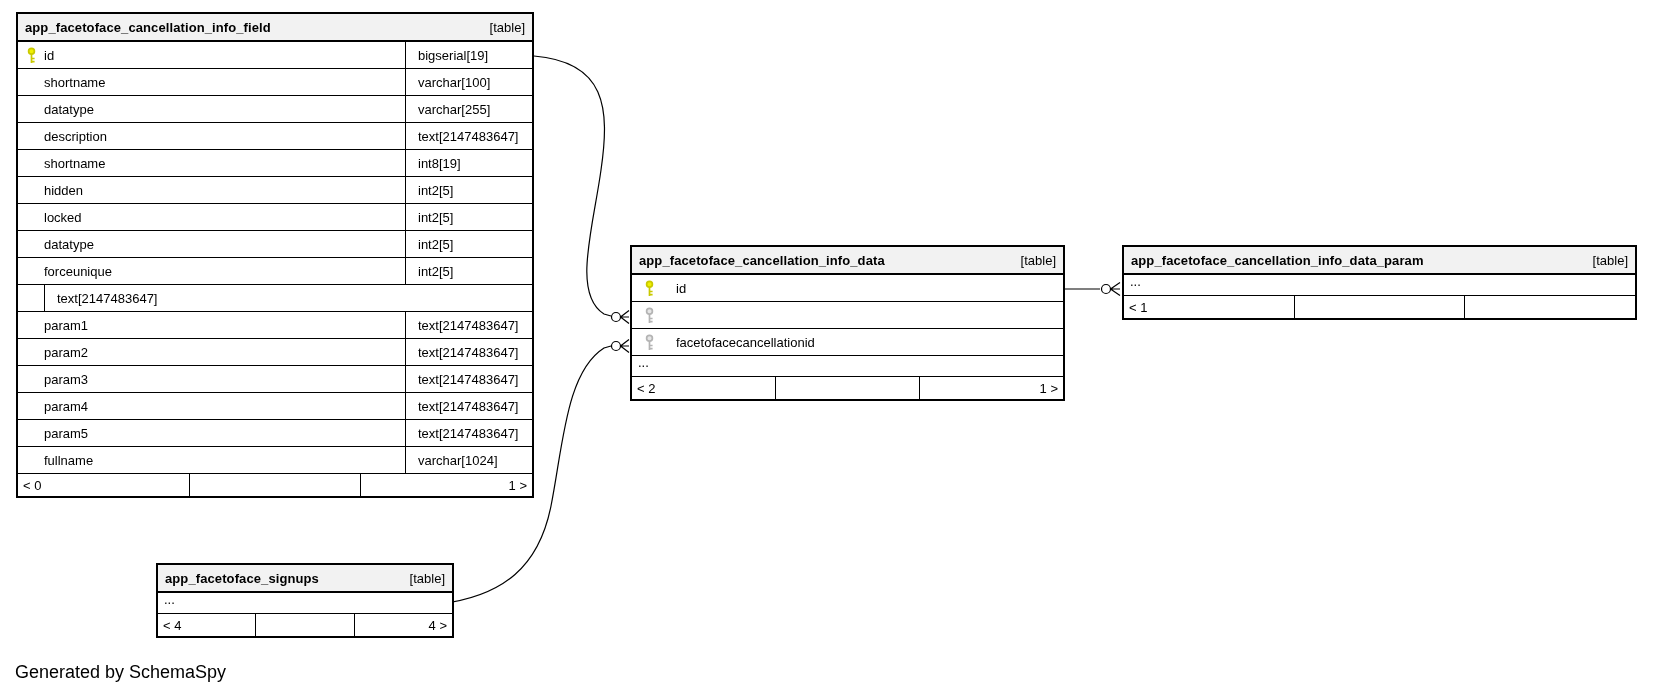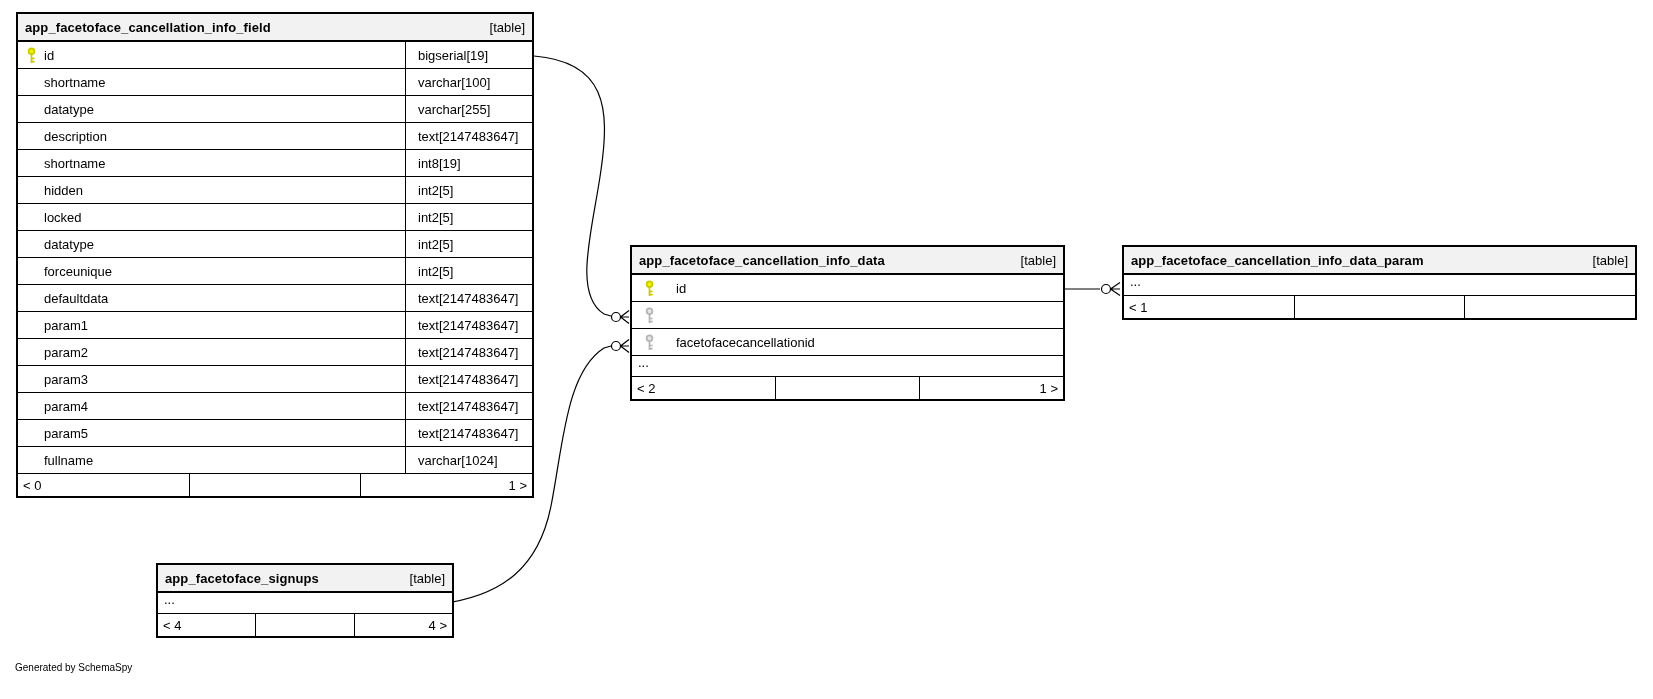--- a/index.html
+++ b/index.html
@@ -24,21 +24,21 @@
     display:flex;align-items:center;padding-left:12px;box-sizing:border-box;
   }
   .tbl-ellipsis{height:20px;border-bottom:1.5px solid #000;padding-left:6px;line-height:13px}
   .tbl-footer{display:flex;height:22px}
   .ft{flex:1;display:flex;align-items:center;padding:0 5px;box-sizing:border-box}
   .ft-mid,.ft-right{border-left:1.5px solid #000}
   .ft-right{justify-content:flex-end}
   #rel-overlay{position:absolute;left:0;top:0;pointer-events:none}
   #rel-overlay path{fill:none;stroke:#000;stroke-width:1.2}
   #rel-overlay circle{fill:#fff;stroke:#000;stroke-width:1.2}
-  #footer-note{position:absolute;left:15px;top:662px;font-size:10px}
+  #footer-note{position:absolute;left:15px;top:662px;font-size:18px}
   
   #t1{left:16px;top:12px;width:518px}
   #t2{left:630px;top:245px;width:435px}
   #t3{left:1122px;top:245px;width:515px}
   #t4{left:156px;top:563px;width:298px}
 </style>
 </head>
 <body>
 
 <svg id="rel-overlay" width="1653" height="699" viewBox="0 0 1653 699">
@@ -110,21 +110,20 @@
         <span class="col-name">datatype</span>
         <span class="col-type">int2[5]</span>
       </div>
       <div class="tbl-row has-type">
         <span class="key-cell"></span>
         <span class="col-name">forceunique</span>
         <span class="col-type">int2[5]</span>
       </div>
       <div class="tbl-row has-type">
         <span class="key-cell"></span>
-        <span class="col-name">defaultdata</span>
         <span class="col-type">text[2147483647]</span>
       </div>
       <div class="tbl-row has-type">
         <span class="key-cell"></span>
         <span class="col-name">param1</span>
         <span class="col-type">text[2147483647]</span>
       </div>
       <div class="tbl-row has-type">
         <span class="key-cell"></span>
         <span class="col-name">param2</span>

